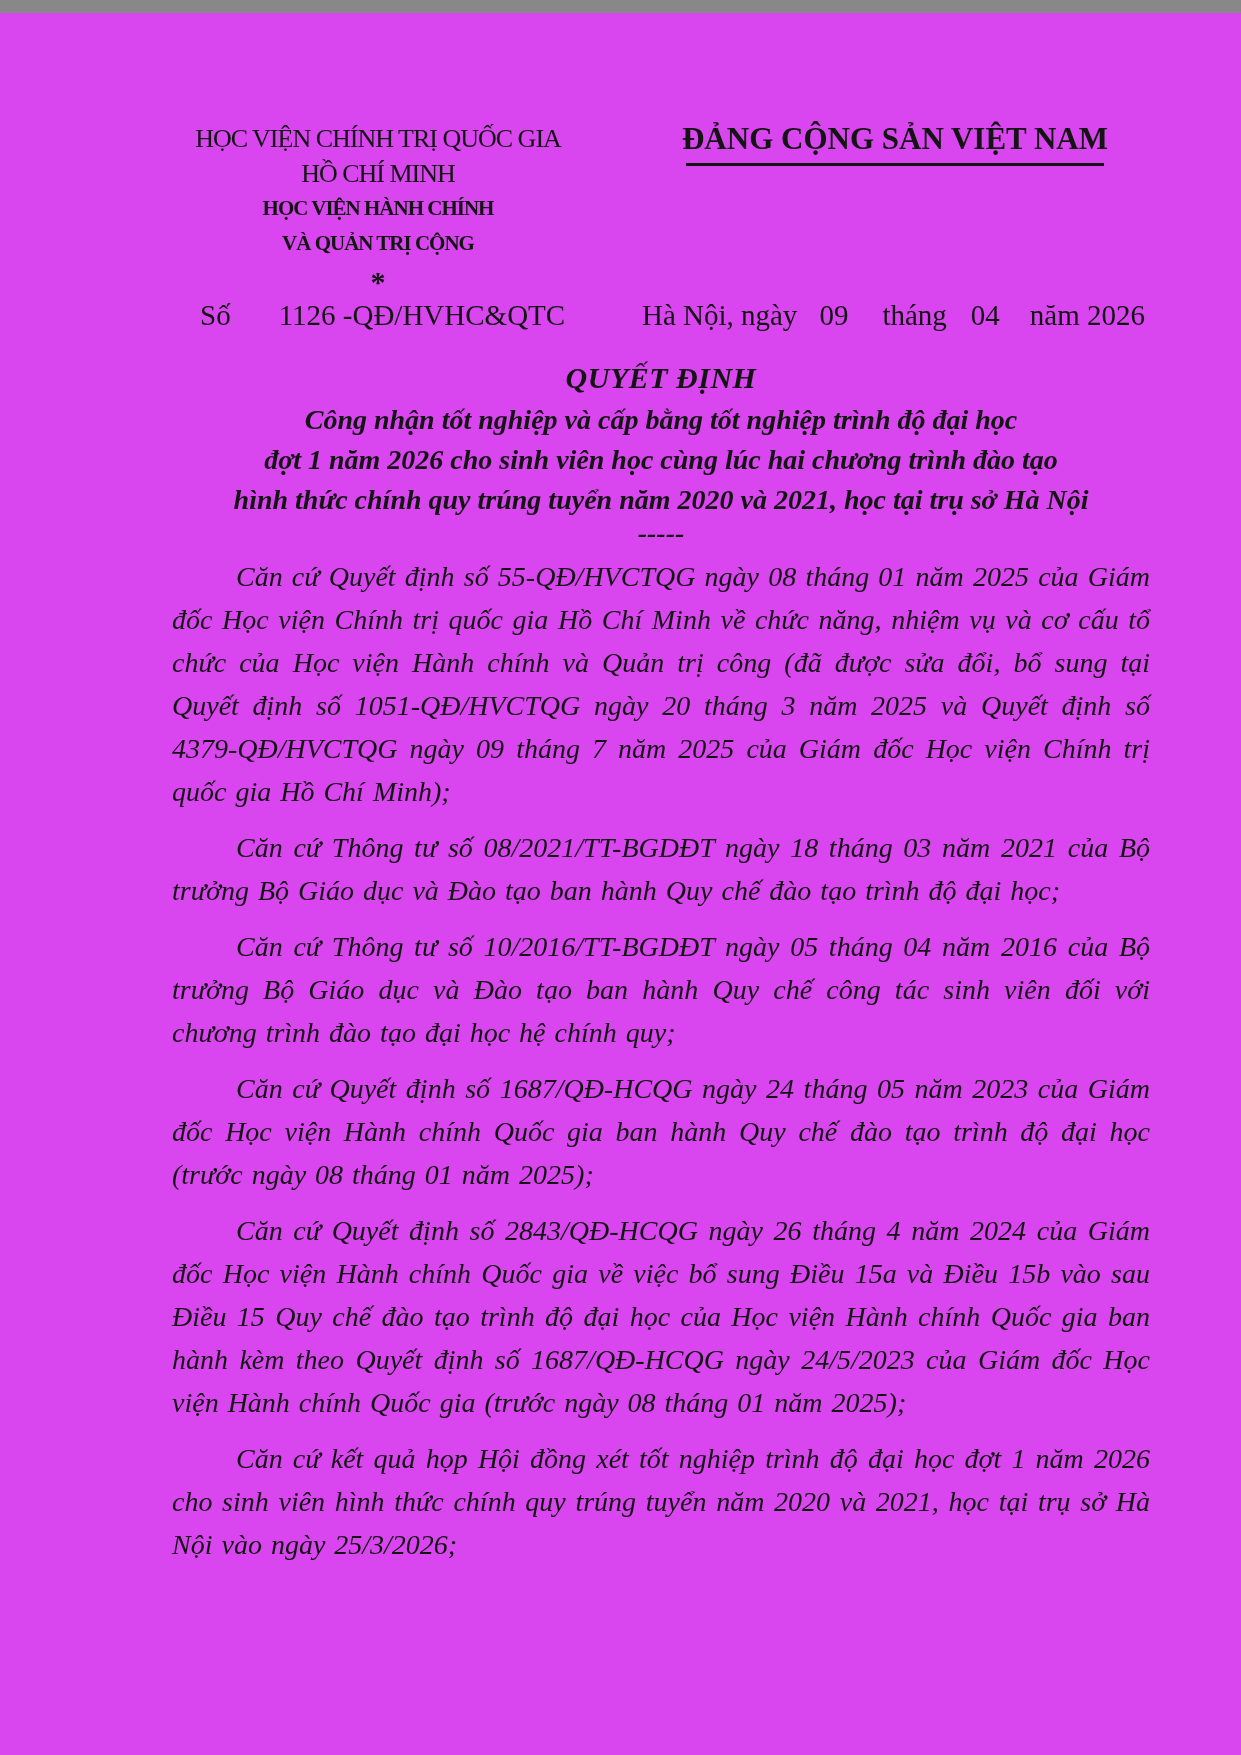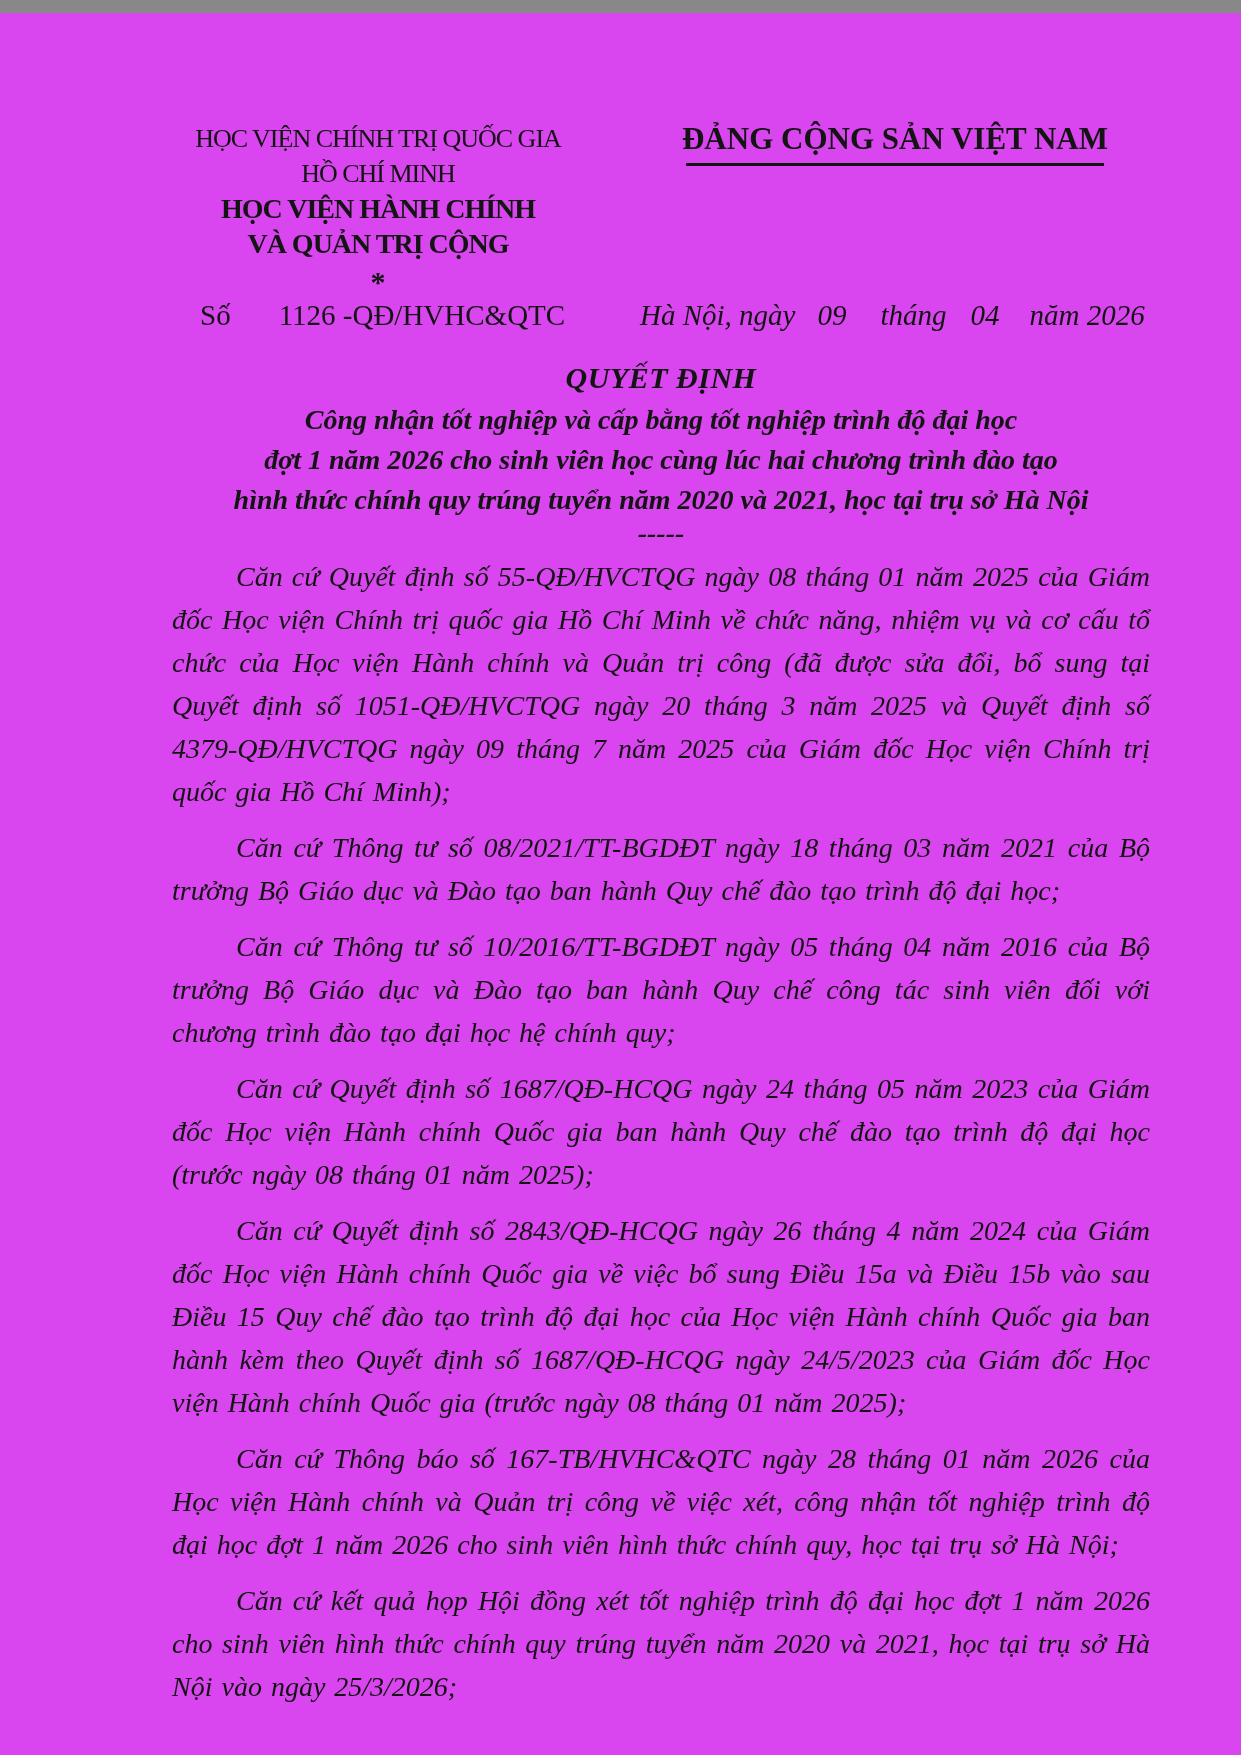--- a/index.html
+++ b/index.html
@@ -17,21 +17,21 @@
   
   .org-block {
     position: absolute;
     top: 108px;
     left: 178px;
     width: 400px;
     text-align: center;
     line-height: 35px;
   }
   .org-line { font-size: 26px; letter-spacing: -1px; white-space: nowrap; }
-  .org-line.bold { font-weight: bold; font-size: 28px; font-family: Liberation Serif, serif; }
+  .org-line.bold { font-weight: bold; font-size: 21px; font-family: Liberation Serif, serif; }
   .org-star { font-size: 30px; font-weight: bold; line-height: 30px; margin-top: 6px; }
 
   .party-block {
     position: absolute;
     top: 108px;
     left: 660px;
     width: 470px;
     text-align: center;
   }
   .party-name {
@@ -56,22 +56,22 @@
     white-space: nowrap;
   }
   .doc-number .number-value { margin-left: 48px; text-align: right; }
 
   .place-date {
     position: absolute;
     top: 286px;
     left: 640px;
     width: 505px;
     font-size: 29px;
-    font-style: italic;
     white-space: nowrap;
+    text-align: right;
   }
   .place-date .pd { display: inline-block; }
   .pd.gap-a { margin-left: 22px; }
   .pd.gap-b { margin-left: 34px; }
   .pd.gap-c { margin-left: 24px; }
   .pd.gap-d { margin-left: 30px; }
 
   
   .title-block {
     position: absolute;
@@ -136,17 +136,16 @@
     <div class="title-line">hình thức chính quy trúng tuyển năm 2020 và 2021, học tại trụ sở Hà Nội</div>
     <div class="title-separator">-----</div>
   </div>
 
   <div class="body-block">
     <p>Căn cứ Quyết định số 55-QĐ/HVCTQG ngày 08 tháng 01 năm 2025 của Giám đốc Học viện Chính trị quốc gia Hồ Chí Minh về chức năng, nhiệm vụ và cơ cấu tổ chức của Học viện Hành chính và Quản trị công (đã được sửa đổi, bổ sung tại Quyết định số 1051-QĐ/HVCTQG ngày 20 tháng 3 năm 2025 và Quyết định số 4379-QĐ/HVCTQG ngày 09 tháng 7 năm 2025 của Giám đốc Học viện Chính trị quốc gia Hồ Chí Minh);</p>
     <p>Căn cứ Thông tư số 08/2021/TT-BGDĐT ngày 18 tháng 03 năm 2021 của Bộ trưởng Bộ Giáo dục và Đào tạo ban hành Quy chế đào tạo trình độ đại học;</p>
     <p>Căn cứ Thông tư số 10/2016/TT-BGDĐT ngày 05 tháng 04 năm 2016 của Bộ trưởng Bộ Giáo dục và Đào tạo ban hành Quy chế công tác sinh viên đối với chương trình đào tạo đại học hệ chính quy;</p>
     <p>Căn cứ Quyết định số 1687/QĐ-HCQG ngày 24 tháng 05 năm 2023 của Giám đốc Học viện Hành chính Quốc gia ban hành Quy chế đào tạo trình độ đại học (trước ngày 08 tháng 01 năm 2025);</p>
     <p>Căn cứ Quyết định số 2843/QĐ-HCQG ngày 26 tháng 4 năm 2024 của Giám đốc Học viện Hành chính Quốc gia về việc bổ sung Điều 15a và Điều 15b vào sau Điều 15 Quy chế đào tạo trình độ đại học của Học viện Hành chính Quốc gia ban hành kèm theo Quyết định số 1687/QĐ-HCQG ngày 24/5/2023 của Giám đốc Học viện Hành chính Quốc gia (trước ngày 08 tháng 01 năm 2025);</p>
-    <p>Căn cứ Thông báo số 167-TB/HVHC&amp;QTC ngày 28 tháng 01 năm 2026 của Học viện Hành chính và Quản trị công về việc xét, công nhận tốt nghiệp trình độ đại học đợt 1 năm 2026 cho sinh viên hình thức chính quy, học tại trụ sở Hà Nội;</p>
     <p>Căn cứ kết quả họp Hội đồng xét tốt nghiệp trình độ đại học đợt 1 năm 2026 cho sinh viên hình thức chính quy trúng tuyển năm 2020 và 2021, học tại trụ sở Hà Nội vào ngày 25/3/2026;</p>
   </div>
 
 </div>
 
 </body></html>

